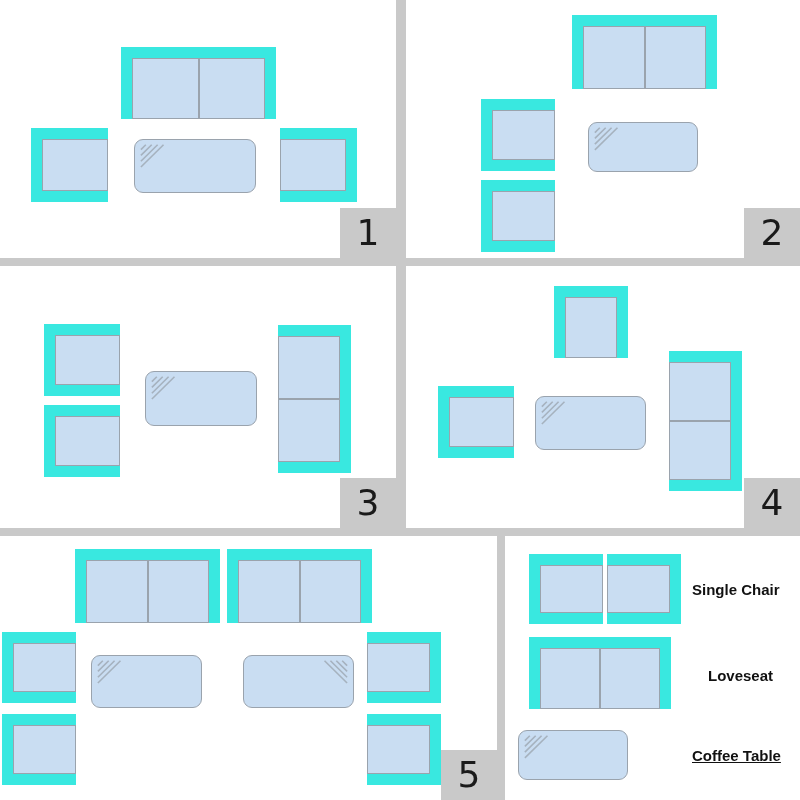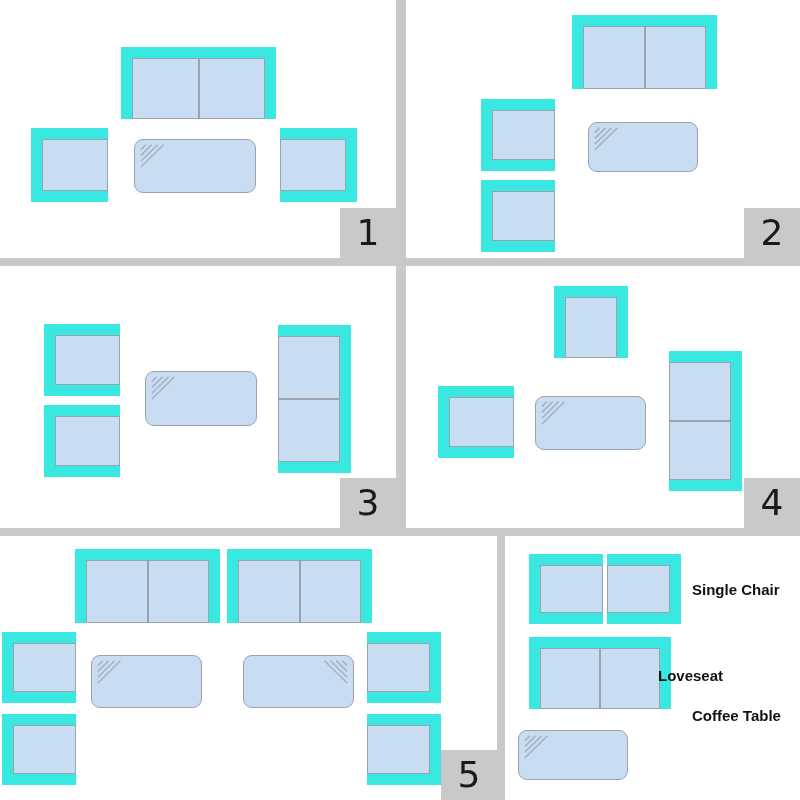--- a/index.html
+++ b/index.html
@@ -241,20 +241,20 @@
       <svg viewBox="0 0 110 50" preserveAspectRatio="none">
         <g stroke="#9aa3ad" stroke-width="1.6" opacity="0.75">
           <line x1="6" y1="10" x2="11" y2="5"></line>
           <line x1="6" y1="16" x2="17" y2="5"></line>
           <line x1="6" y1="22" x2="23" y2="5"></line>
           <line x1="6" y1="28" x2="29" y2="5"></line>
         </g>
       </svg>
     </div>
     <div class="legend-label" style="left: 692px; top: 581px;">Single Chair</div>
-    <div class="legend-label" style="left: 658px; top: 667px; text-align: right;">Loveseat</div>
-    <div class="legend-label" style="left: 692px; top: 707px;">Coffee Table</div>
+    <div class="legend-label" style="left: 708px; top: 667px; text-align: right;">Loveseat</div>
+    <div class="legend-label" style="left: 692px; top: 747px; text-decoration: underline;">Coffee Table</div>
     <div class="badge" style="left: 340px; top: 208px;">1</div>
     <div class="badge" style="left: 744px; top: 208px;">2</div>
     <div class="badge" style="left: 340px; top: 478px;">3</div>
     <div class="badge" style="left: 744px; top: 478px;">4</div>
     <div class="badge" style="left: 441px; top: 750px;">5</div>
   </div>
 
 </body></html>

